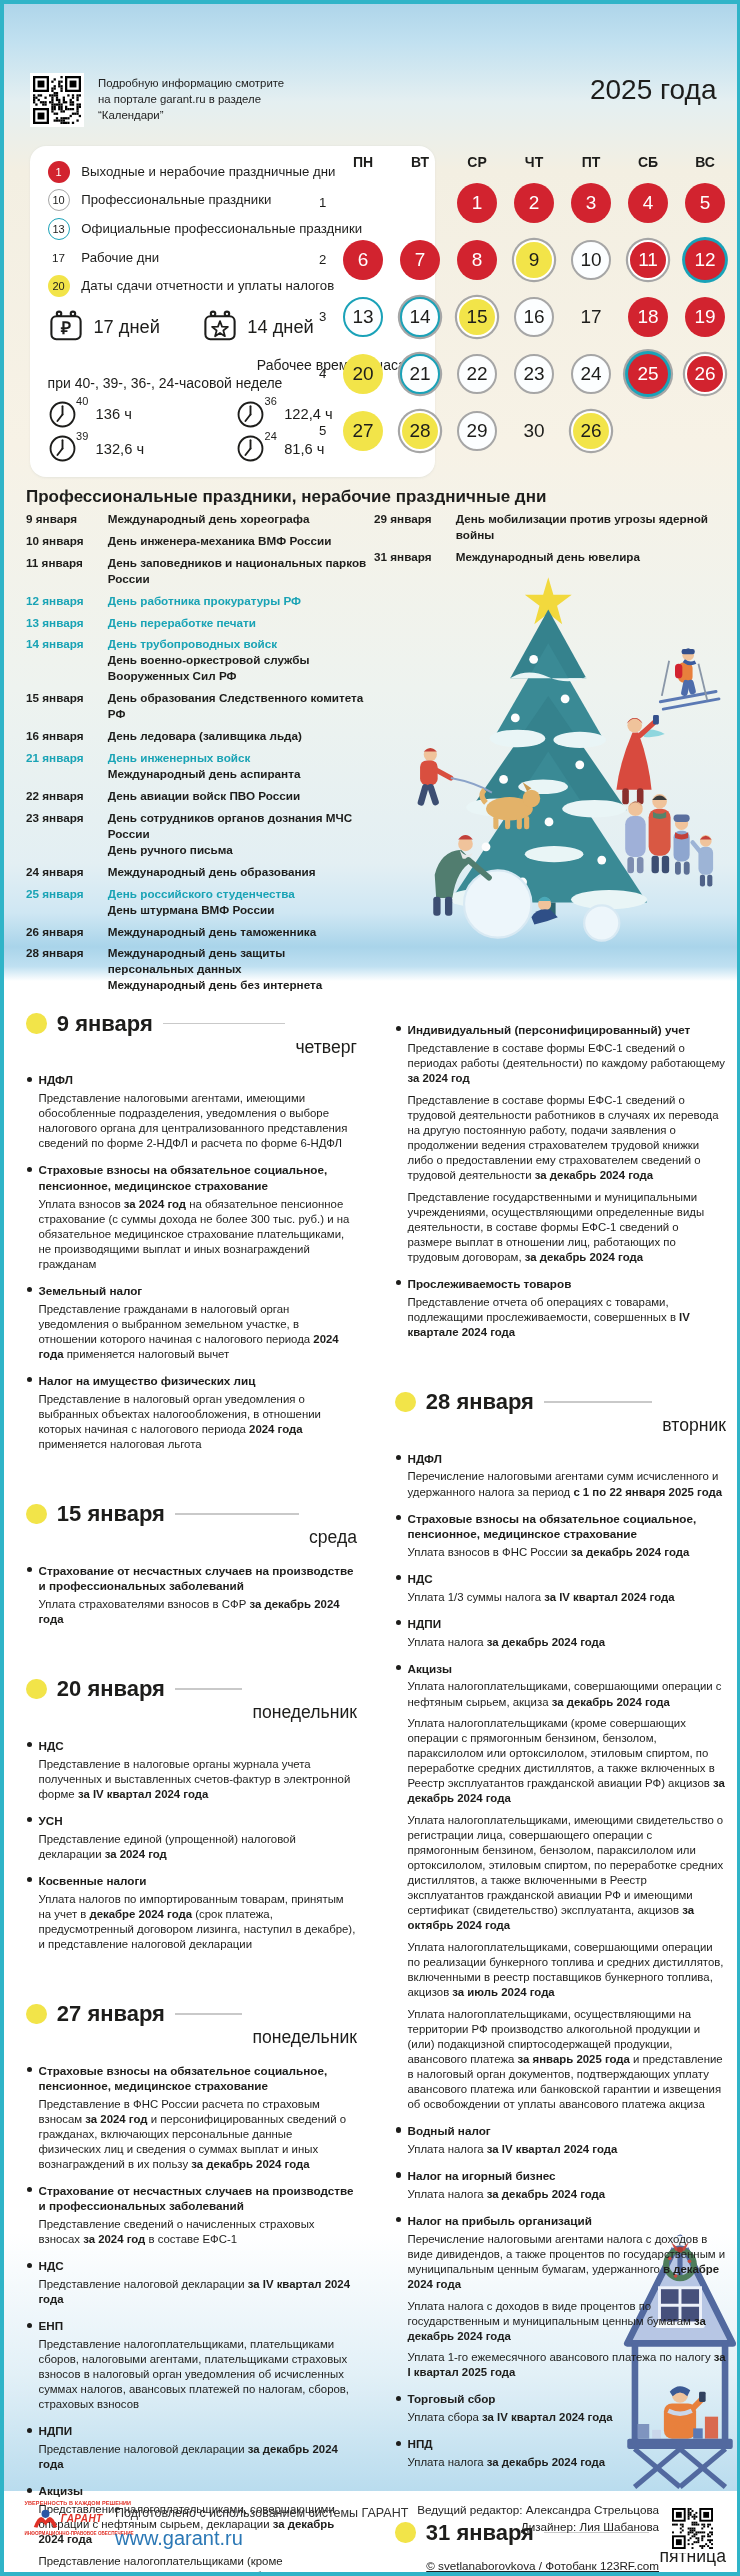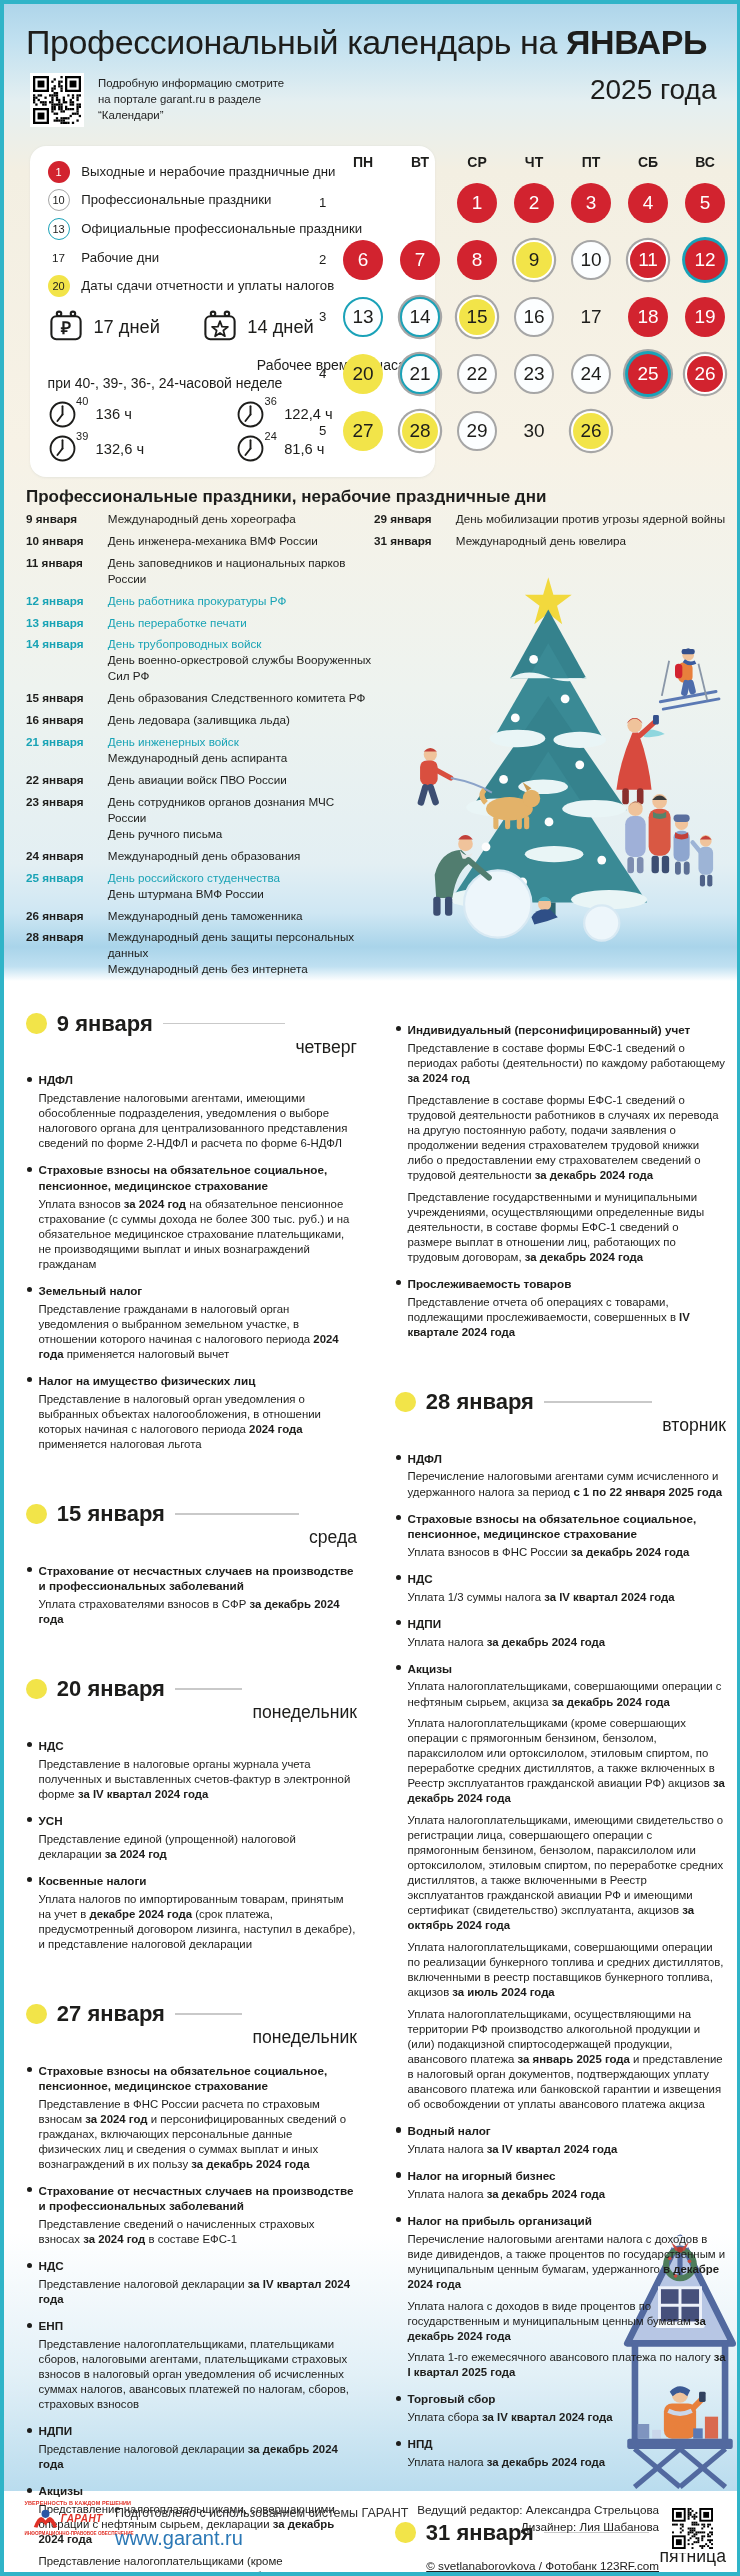--- a/index.html
+++ b/index.html
@@ -65,21 +65,21 @@
   .teal-shadow{box-shadow:0 0 0 2.9px #1aa2b8;}
   .teal-gray-shadow{box-shadow:0 0 0 2.9px #1aa2b8,0 0 0 5.1px #a6a6a6;}
 
   
   .hol-title{position:absolute;left:22px;top:469px;z-index:2;font-size:17px;font-weight:bold;}
   .hol-col{position:absolute;z-index:2;top:507px;}
   .hol-left{left:22px;width:346px;}
   .hol-right{left:370px;width:353px;}
   .hol-item{display:flex;gap:8.8px;margin-bottom:5.9px;}
   .hol-date{width:73px;flex:none;font-weight:bold;font-size:11.7px;line-height:16px;}
-  .hol-names{flex:1;font-weight:normal;font-size:11.7px;line-height:16px;}
+  .hol-names{flex:1;font-weight:bold;font-size:11.7px;line-height:16px;}
   .teal{color:#19a3b5;}
 
   
   .illus-main{position:absolute;left:356px;top:563px;z-index:1;}
   .illus-house{position:absolute;left:613px;top:2228px;z-index:1;}
 
   
   .col{position:absolute;top:984px;z-index:2;font-size:11.4px;line-height:1.32;}
   .col-left{left:22px;width:331px;}
   .col-right{left:391px;width:331px;}
@@ -109,21 +109,20 @@
   .qr-bottom{position:absolute;right:20.5px;top:2502px;width:47px;height:47px;z-index:2;background:#fff;padding:2.2px;}
 </style>
 </head>
 <body>
 
 <div class="page">
   <div class="bg-top"></div>
   <div class="bg-bottom"></div>
   <div class="footer-bg"></div>
 
-  <div class="title"><span>Профессиональный календарь на </span><span class="month">ЯНВАРЬ</span></div>
   <div class="year">2025 года</div>
   <div class="qr-top" id="qrTop"><svg width="48" height="48" viewBox="0 0 66 66">
         <rect x="37.714285714285715" y="0" width="3.142857142857143" height="3.142857142857143" fill="#000"></rect>
         <rect x="28.285714285714285" y="3.142857142857143" width="3.142857142857143" height="3.142857142857143" fill="#000"></rect>
         <rect x="25.142857142857142" y="6.285714285714286" width="3.142857142857143" height="3.142857142857143" fill="#000"></rect>
         <rect x="34.57142857142857" y="6.285714285714286" width="3.142857142857143" height="3.142857142857143" fill="#000"></rect>
         <rect x="37.714285714285715" y="6.285714285714286" width="3.142857142857143" height="3.142857142857143" fill="#000"></rect>
         <rect x="34.57142857142857" y="9.428571428571429" width="3.142857142857143" height="3.142857142857143" fill="#000"></rect>
         <rect x="28.285714285714285" y="12.571428571428571" width="3.142857142857143" height="3.142857142857143" fill="#000"></rect>
         <rect x="34.57142857142857" y="12.571428571428571" width="3.142857142857143" height="3.142857142857143" fill="#000"></rect>

